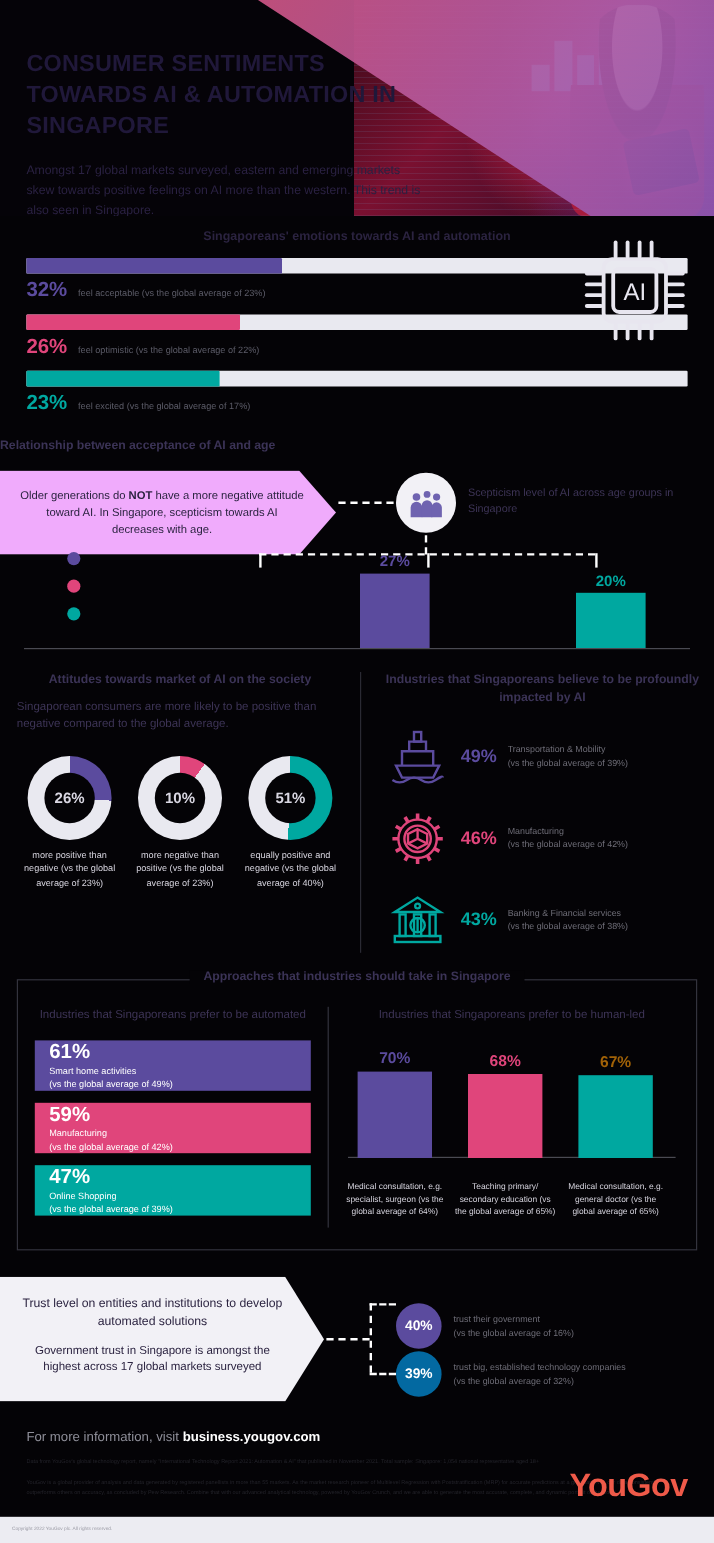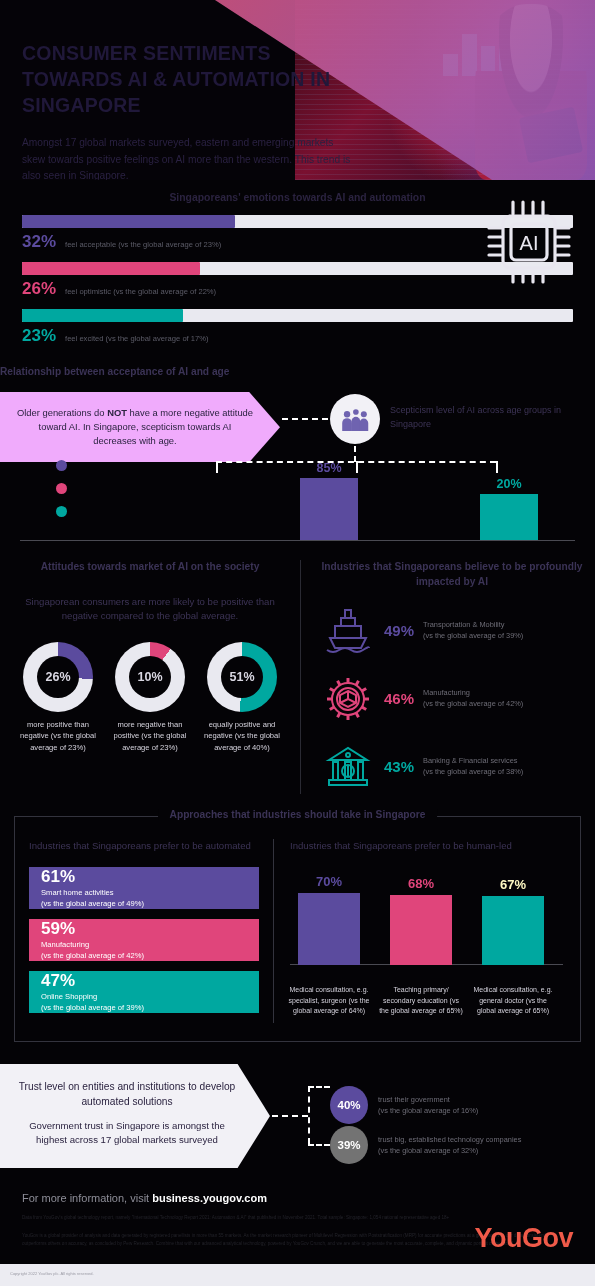--- a/index.html
+++ b/index.html
@@ -99,21 +99,21 @@
   .age-bar-wrap { position:absolute; bottom:0; width:58px; text-align:center; }
   .age-bar { width:58px; }
   .age-pct { font-size:12.5px; font-weight:bold; margin-bottom:3px; }
   .age-axis { position:absolute; left:20px; top:180px; width:555px; height:1px; background:#4a4a52; }
 
   
   .mid { display:flex; margin-top:4px; }
   .mid-left { width:300px; padding:0 14px; }
   .mid-right { width:295px; padding:0 12px 0 20px; border-left:1px solid #2a2a33; }
   .mid-title { font-size:10.2px; font-weight:bold; color:#3b3356; text-align:center; line-height:1.45; }
-  .mid-sub { font-size:9.6px; color:#3d3456; text-align:center; line-height:1.5; margin-top:20px; }
+  .mid-sub { font-size:9.6px; color:#3d3456; text-align:left; line-height:1.5; margin-top:8px; }
   .donuts { display:flex; justify-content:space-between; margin-top:18px; }
   .donut-col { width:88px; text-align:center; }
   .donut { width:70px; height:70px; margin:0 auto; border-radius:50%; position:relative; }
   .donut-hole {
     position:absolute; left:14px; top:14px; width:42px; height:42px;
     border-radius:50%; background:#040306;
     display:flex; align-items:center; justify-content:center;
     font-size:12.5px; font-weight:bold; color:#d9d7e2;
   }
   .donut-cap { margin-top:7px; font-size:7.6px; line-height:1.55; color:#d6d4de; }
@@ -125,21 +125,21 @@
   
   .approach { margin:22px 14px 0; border:1px solid #33333d; position:relative; padding:22px 0 18px; }
   .approach-title {
     position:absolute; top:-8px; left:50%; transform:translateX(-50%);
     background:#040306; padding:0 12px; font-size:10.2px; font-weight:bold; color:#3b3356;
     white-space:nowrap;
   }
   .approach-body { display:flex; }
   .ap-left { width:258px; padding:0 14px; }
   .ap-right { width:300px; padding:0 10px 0 16px; border-left:1px solid #33333d; }
-  .ap-head { font-size:9.6px; color:#3d3456; line-height:1.5; margin-bottom:14px; font-weight:normal; }
+  .ap-head { font-size:9.6px; color:#3d3456; text-align:center; line-height:1.5; margin-bottom:14px; font-weight:normal; }
   .pref-row { display:flex; align-items:flex-start; height:42px; margin-bottom:10px; padding:0 12px;flex-direction:column; }
   .pref-pct { font-size:17px; font-weight:bold; color:#fff; width:52px; flex:none; }
   .pref-div { width:1px; height:26px; background:rgba(255,255,255,.5); margin-right:11px; }
   .pref-txt { font-size:7.6px; line-height:1.45; color:#fff; }
   .hl-chart { position:relative; height:150px; margin-top:4px; }
   .hl-col { position:absolute; bottom:0; width:62px; text-align:center; }
   .hl-pct { font-size:13px; font-weight:bold; margin-bottom:4px; }
   .hl-bar { width:62px; margin:0 auto; }
   .hl-axis { position:absolute; left:0; right:0; bottom:52px; height:1px; background:#4a4a52; }
   .hl-cap { position:absolute; bottom:0; width:84px; font-size:7px; line-height:1.5; color:#d6d4de; text-align:center; }
@@ -278,21 +278,21 @@
     <div class="dash-drop" style="left:216px;height:12px"></div>
     <div class="dash-drop" style="left:356px;height:12px"></div>
     <div class="dash-drop" style="left:496px;height:12px"></div>
     <div class="legend" id="age-legend">
         <div class="dot" style="background: rgb(91, 75, 158);"></div>
         <div class="dot" style="background: rgb(224, 69, 123);"></div>
         <div class="dot" style="background: rgb(0, 168, 160);"></div>
       </div>
     <div class="age-chart" id="age-chart">
         <div class="age-bar-wrap" style="left: 0px;">
-          <div class="age-pct" style="color:#5B4B9E">85%</div>
+          <div class="age-pct" style="color:#5B4B9E">27%</div>
           <div class="age-bar" style="height:62px;background:#5B4B9E"></div>
         </div>
         <div class="age-bar-wrap" style="left: 180px;">
           <div class="age-pct" style="color:#00A8A0">20%</div>
           <div class="age-bar" style="height:45.925925925925924px;background:#00A8A0"></div>
         </div>
       </div>
     <div class="age-axis"></div>
   </div>
 
@@ -415,21 +415,21 @@
               <div class="hl-pct" style="color:#5B4B9E">70%</div>
               <div class="hl-bar" style="height:72px;background:#5B4B9E"></div>
             </div>
             <div class="hl-cap" style="left: -3px;">Medical consultation, e.g. specialist, surgeon (vs the global average of 64%)</div>
             <div class="hl-col" style="left: 100px; bottom: 52px;">
               <div class="hl-pct" style="color:#E0457B">68%</div>
               <div class="hl-bar" style="height:69.94285714285714px;background:#E0457B"></div>
             </div>
             <div class="hl-cap" style="left: 89px;">Teaching primary/ secondary education (vs the global average of 65%)</div>
             <div class="hl-col" style="left: 192px; bottom: 52px;">
-              <div class="hl-pct" style="color:#fef9c3">67%</div>
+              <div class="hl-pct" style="color:#a16207">67%</div>
               <div class="hl-bar" style="height:68.91428571428571px;background:#00A8A0"></div>
             </div>
             <div class="hl-cap" style="left: 181px;">Medical consultation, e.g. general doctor (vs the global average of 65%)</div>
           </div>
       </div>
     </div>
   </div>
 
   <div class="trust">
     <div class="trust-callout">
@@ -439,21 +439,21 @@
     <div class="t-dash-h"></div>
     <div class="t-dash-v"></div>
     <div class="t-dash-a"></div>
     <div class="t-dash-b"></div>
     <div id="trust-rows">
         <div class="t-row" style="top: 22px;">
           <span class="t-circle" style="background:#5B4B9E">40%</span>
           <span class="t-txt"><span>trust their government</span><br><span>(vs the global average of 16%)</span></span>
         </div>
         <div class="t-row" style="top: 62px;">
-          <span class="t-circle" style="background:#737373">39%</span>
+          <span class="t-circle" style="background:#0369a1">39%</span>
           <span class="t-txt"><span>trust big, established technology companies</span><br><span>(vs the global average of 32%)</span></span>
         </div>
       </div>
   </div>
 
   <div class="footer">
     <div class="f-more">
       <span>For more information, visit </span><b>business.yougov.com</b>
     </div>
     <div class="f-small">Data from YouGov's global technology report, namely "International Technology Report 2021: Automation &amp; AI" that published in November 2021. Total sample: Singapore: 1,054 national representative aged 18+</div>

